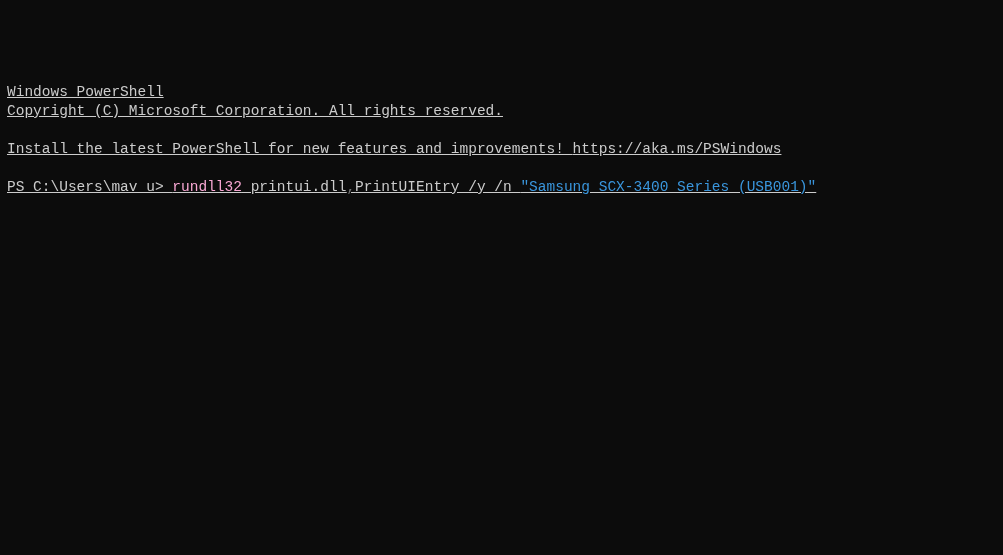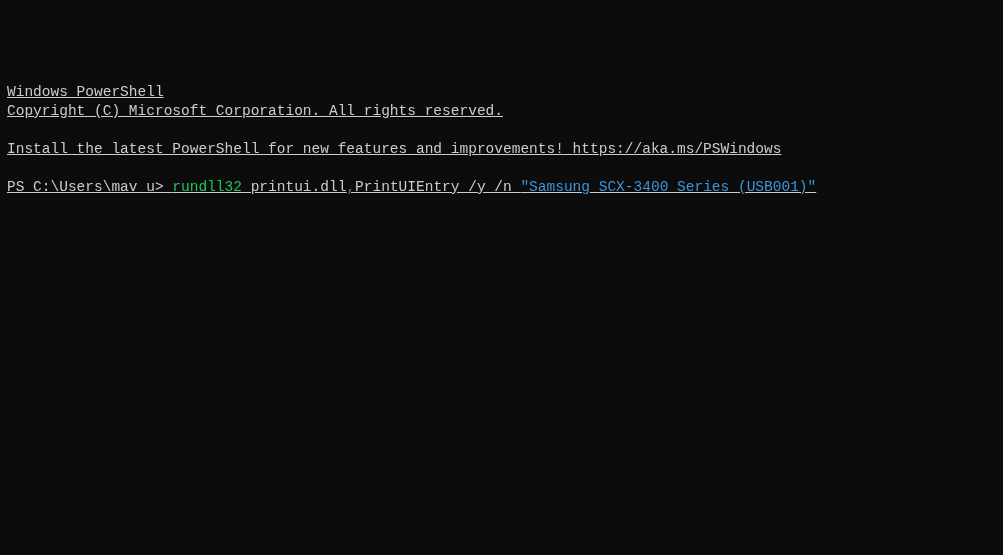--- a/index.html
+++ b/index.html
@@ -24,21 +24,21 @@
       height: 100%;
     }
     .line {
       display: block;
       text-decoration: underline;
     }
     .blank {
       height: 19px;
     }
     .cmd-yellow {
-      color: #22c55e;
+      color: #f9a8d4;
     }
     .cmd-gray {
       color: #767676;
     }
     .cmd-cyan {
       color: #3a96dd;
     }
     .cmd-default {
       color: #cccccc;
       margin-top: 11px;

